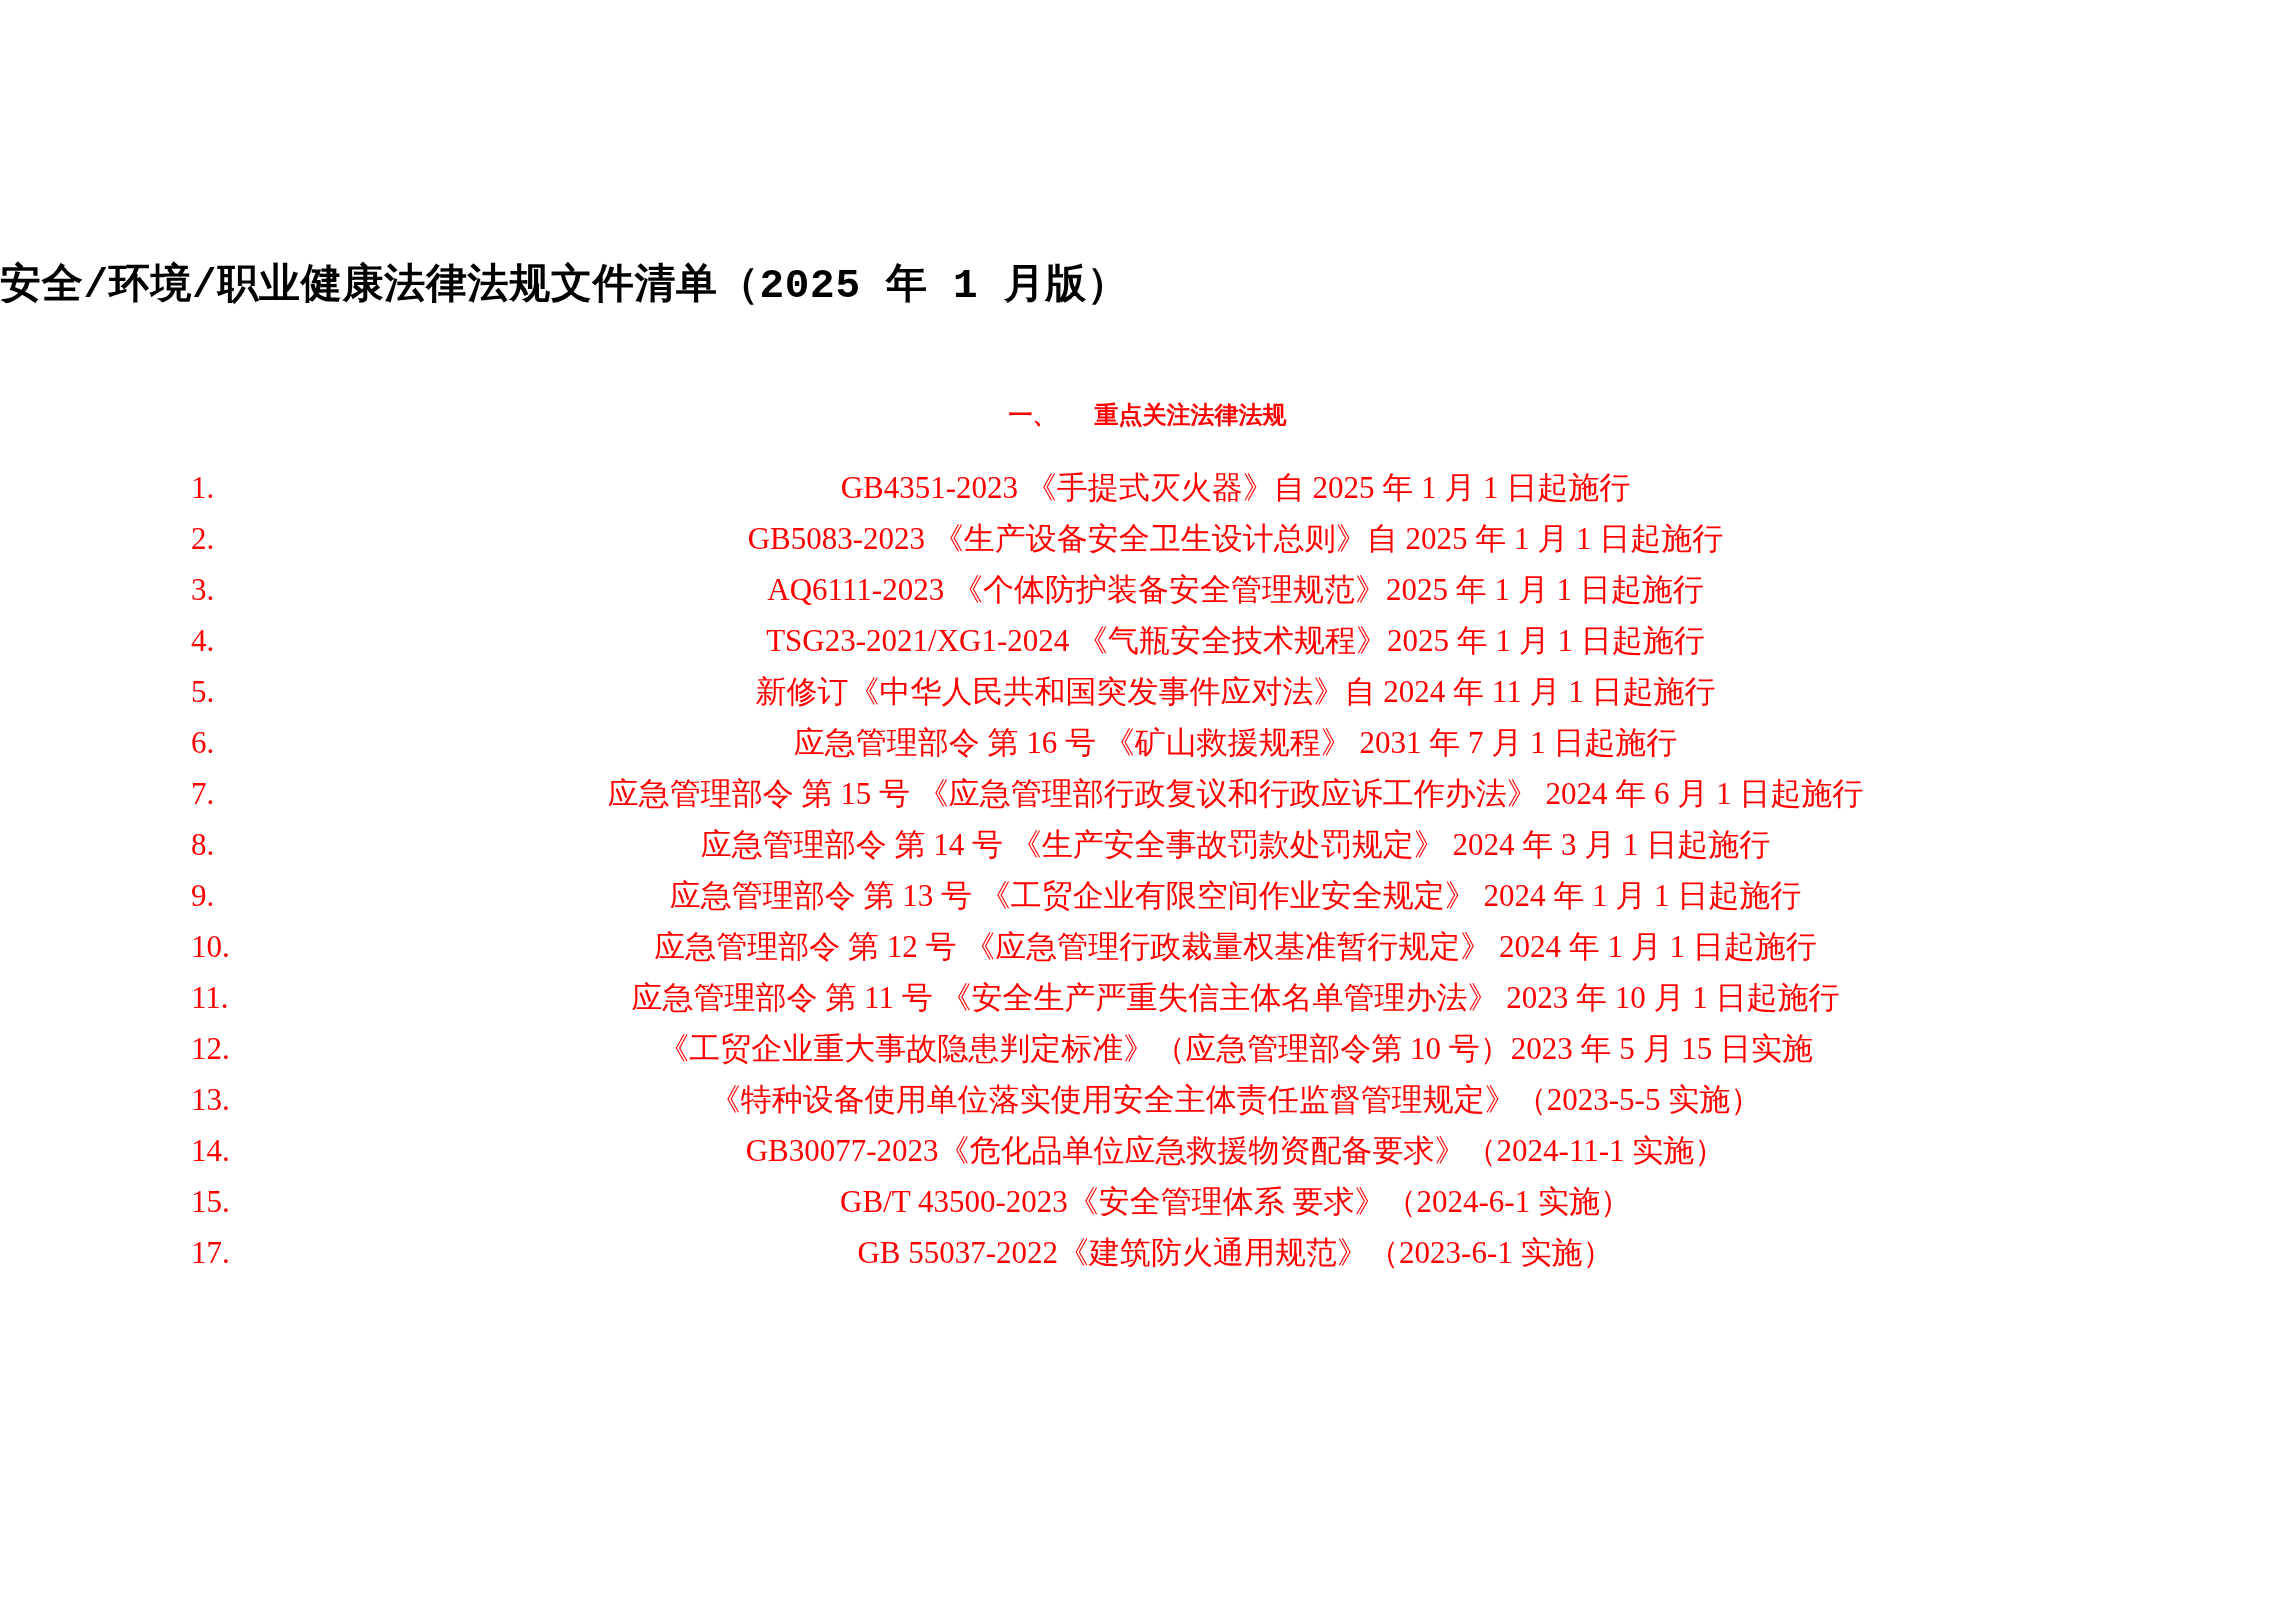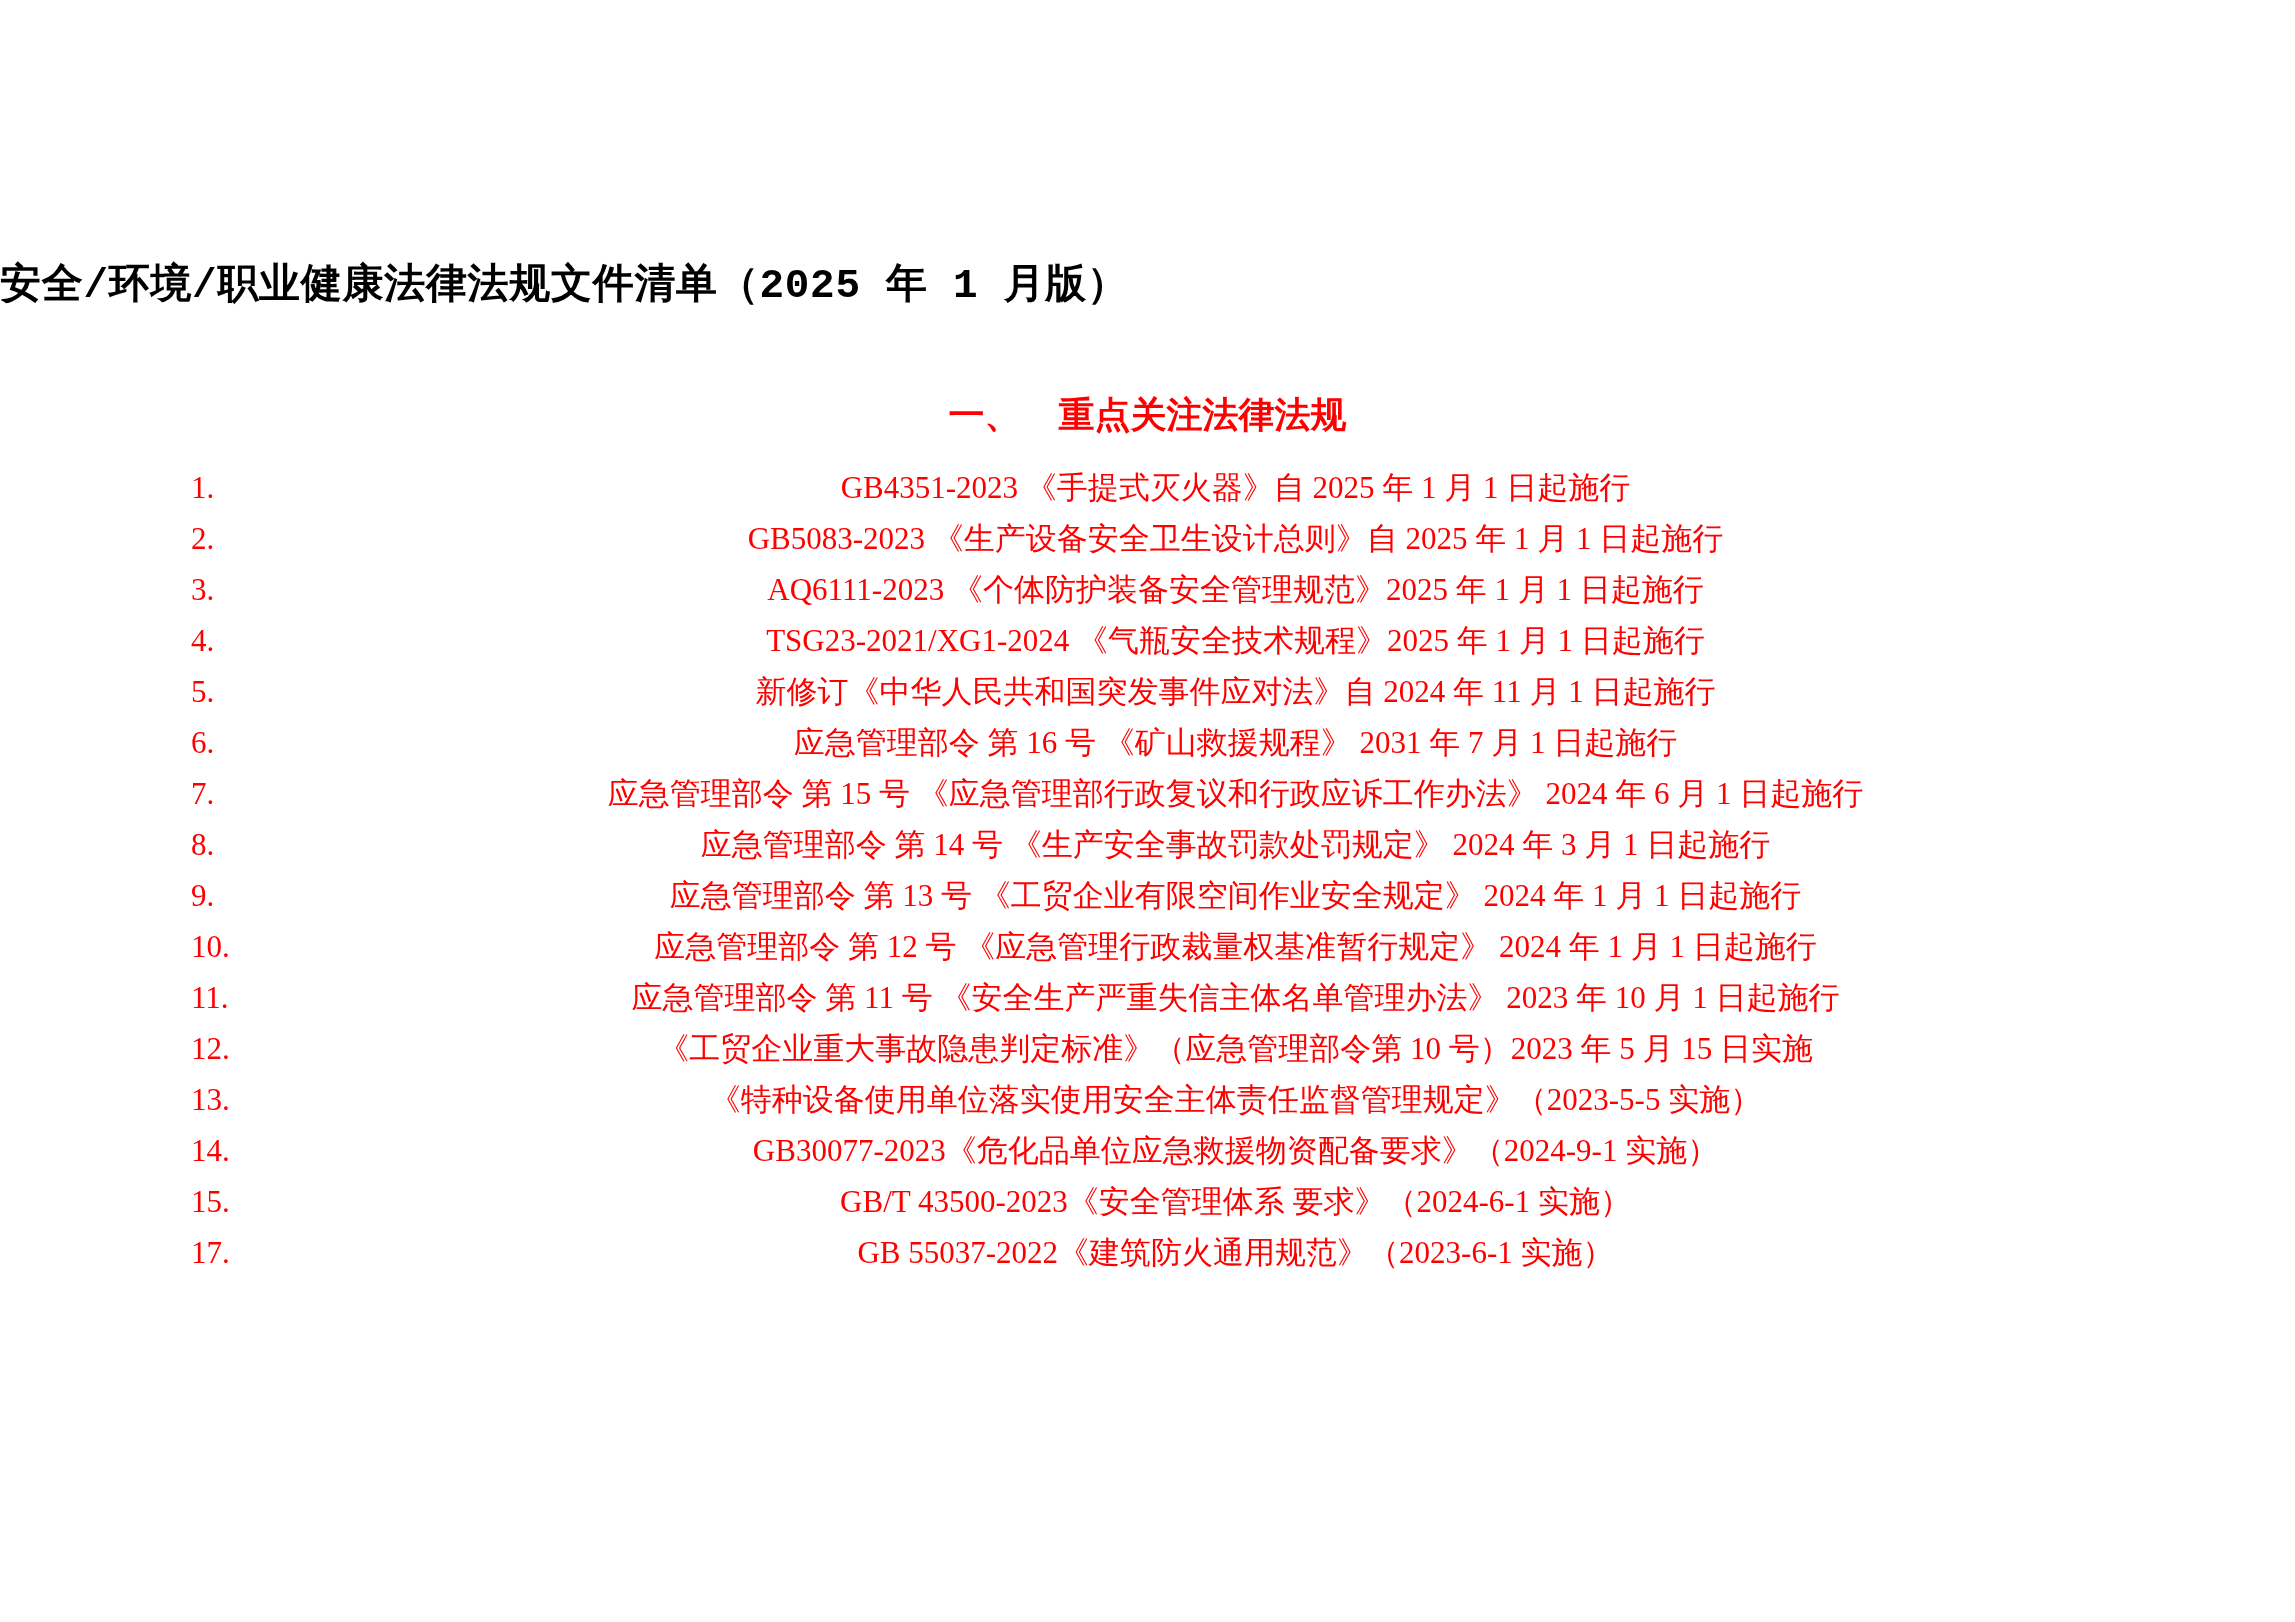--- a/index.html
+++ b/index.html
@@ -34,21 +34,21 @@
   }
   .section-heading {
     position: absolute;
     top: 391px;
     left: 0;
     width: 100%;
     margin: 0;
     text-align: center;
     font-family: "Liberation Sans", sans-serif;
     font-weight: 700;
-    font-size: 36px;
+    font-size: 24px;
     line-height: 47px;
     color: var(--accent, #ff0000);
   }
   .section-heading .sec-num {
     margin-right: 38px;
   }
   .law-list {
     position: absolute;
     top: 462px;
     left: 191px;
@@ -148,21 +148,21 @@
       <span class="txt">《工贸企业重大事故隐患判定标准》（应急管理部令第 10 号）2023 年 5 月 15 日实施</span>
     </li>
 
     <li class="law-item">
       <span class="num">13.</span>
       <span class="txt">《特种设备使用单位落实使用安全主体责任监督管理规定》（2023-5-5 实施）</span>
     </li>
 
     <li class="law-item">
       <span class="num">14.</span>
-      <span class="txt">GB30077-2023《危化品单位应急救援物资配备要求》（2024-9-1 实施）</span>
+      <span class="txt">GB30077-2023《危化品单位应急救援物资配备要求》（2024-11-1 实施）</span>
     </li>
 
     <li class="law-item">
       <span class="num">15.</span>
       <span class="txt">GB/T 43500-2023《安全管理体系 要求》（2024-6-1 实施）</span>
     </li>
 
 
     <li class="law-item">
       <span class="num">17.</span>

